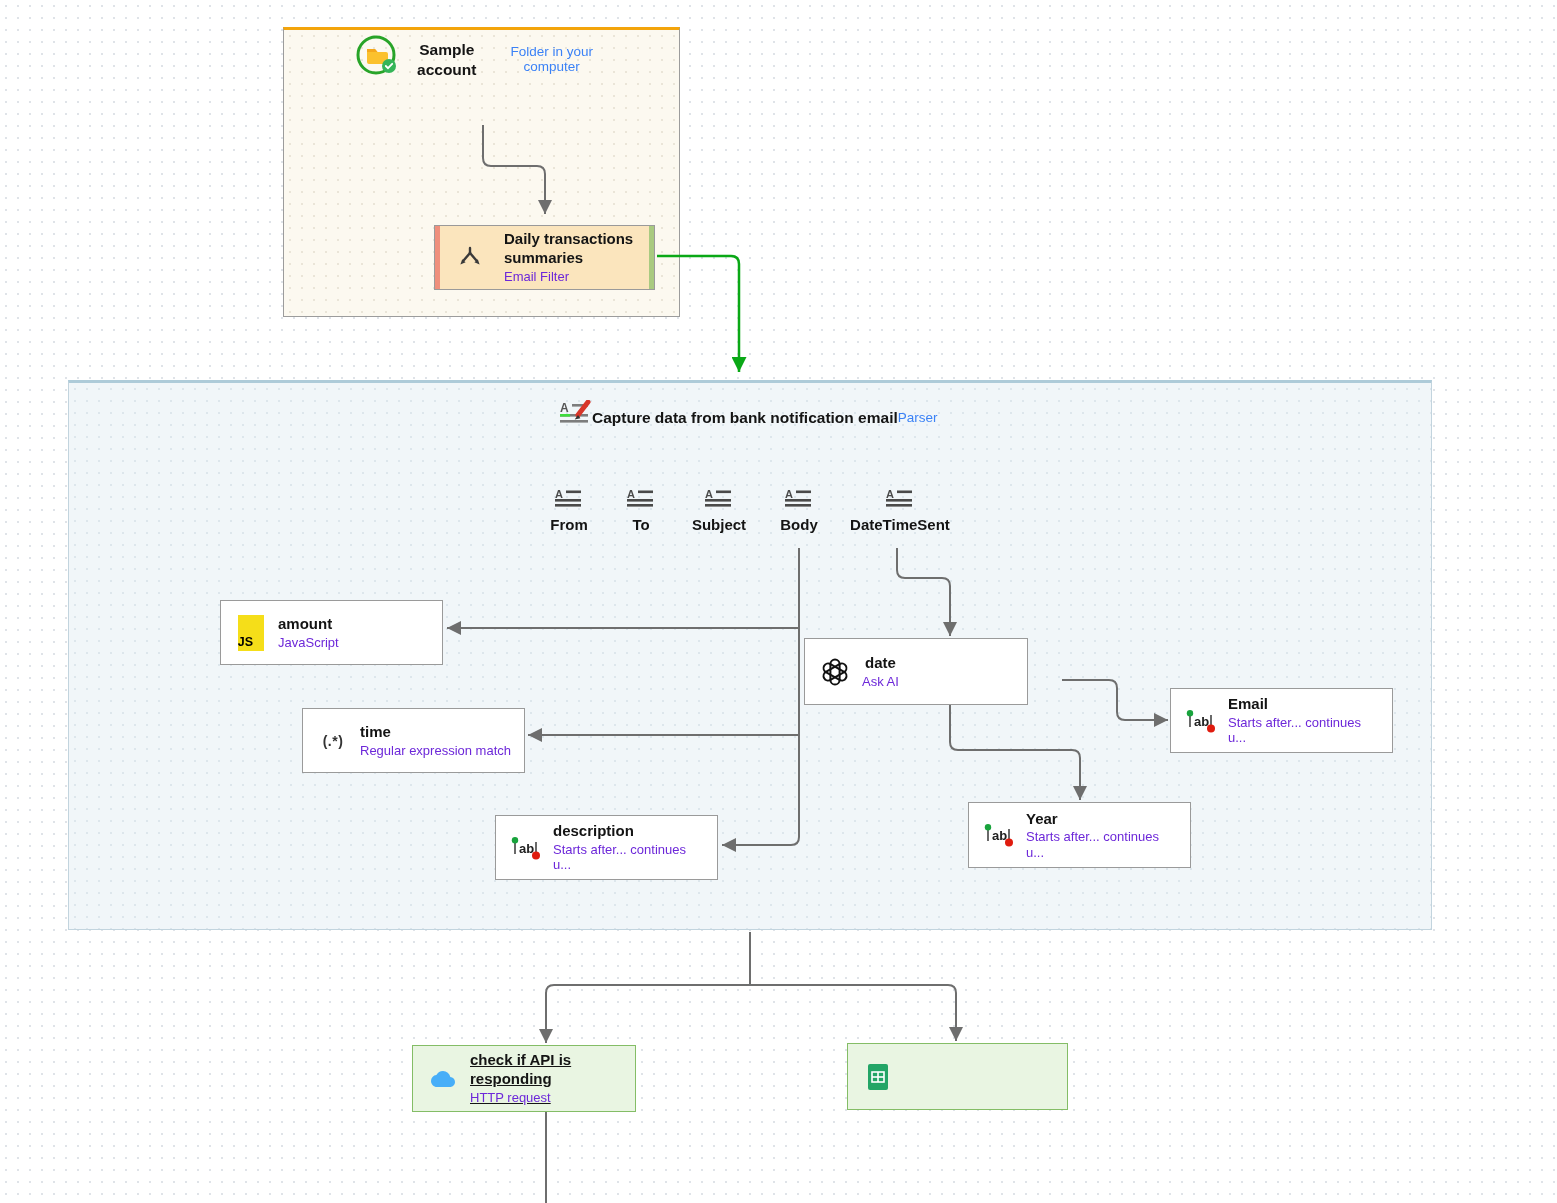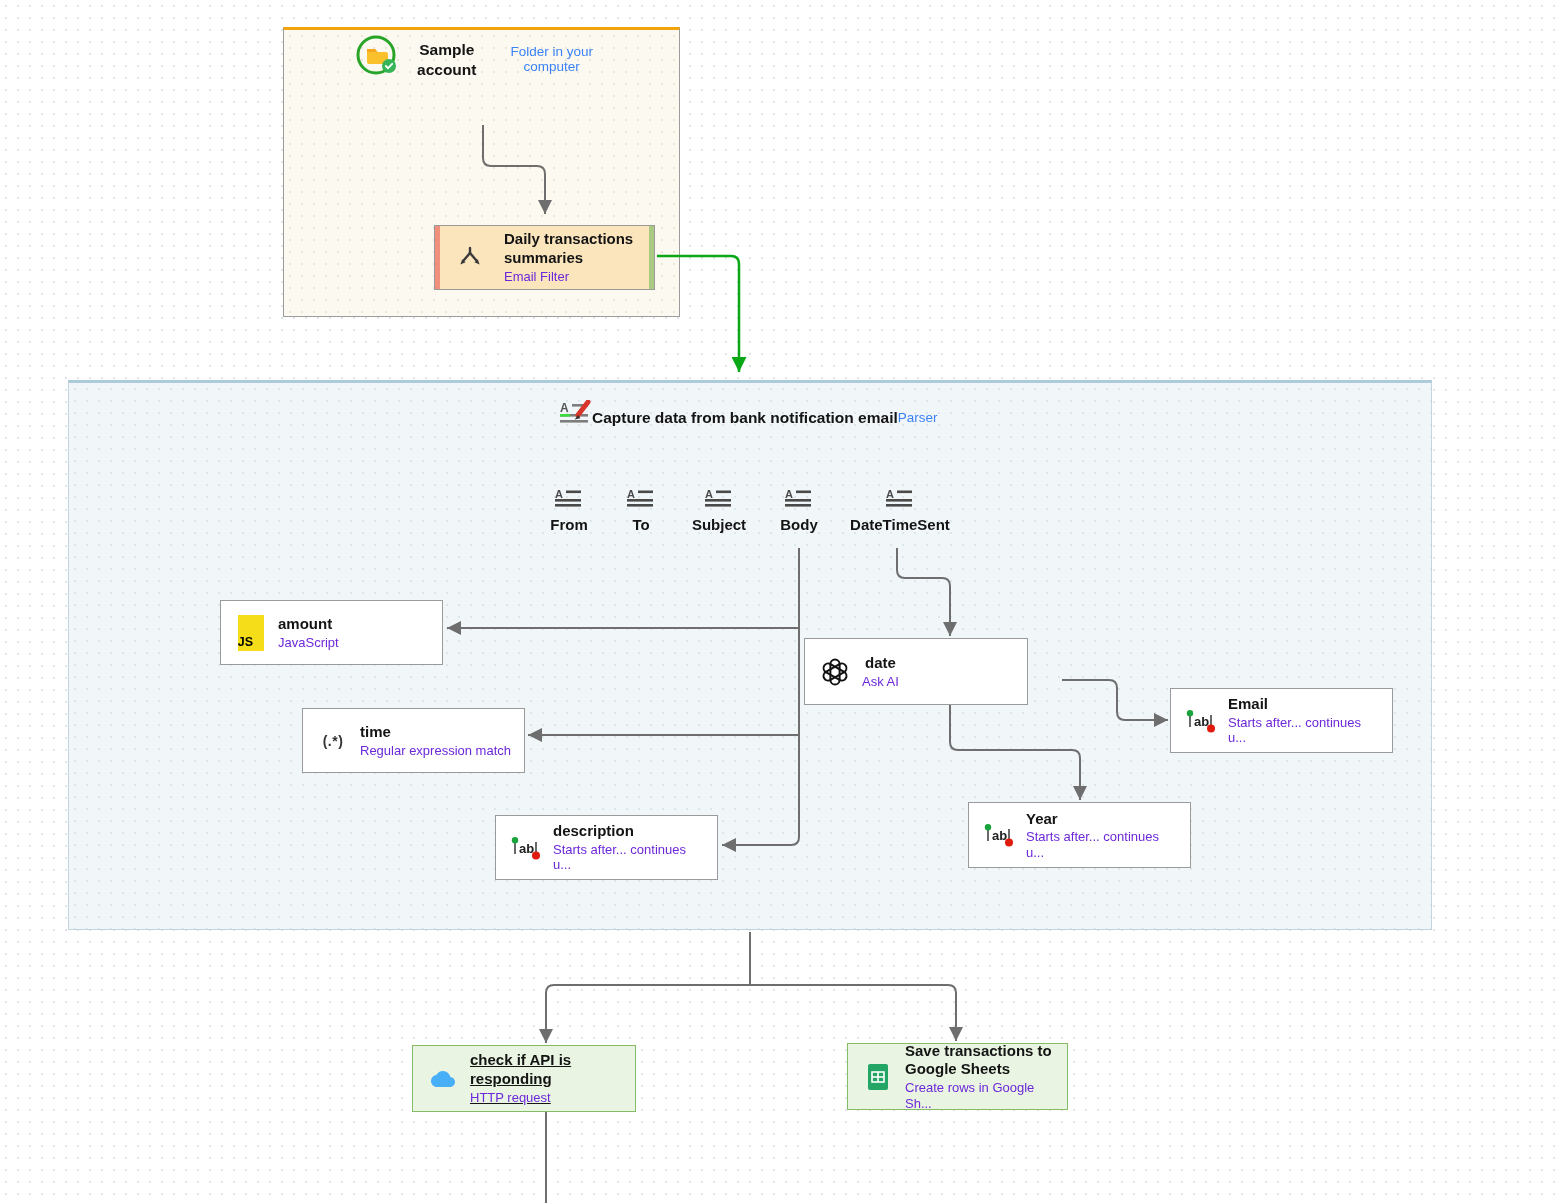--- a/index.html
+++ b/index.html
@@ -309,17 +309,13 @@
   <span class="icon-wrap">
     <svg width="26" height="28" viewBox="0 0 26 28">
       <rect x="3" y="1" width="20" height="26" rx="2" fill="#23a566"></rect>
       <g stroke="#fff" stroke-width="1.6" fill="none">
         <rect x="7" y="9" width="12" height="10"></rect>
         <line x1="7" y1="14" x2="19" y2="14"></line>
         <line x1="13" y1="9" x2="13" y2="19"></line>
       </g>
     </svg>
   </span>
-  <div class="txt">
-    <div class="title">Save transactions to Google Sheets</div>
-    <div class="subtitle">Create rows in Google Sh...</div>
-  </div>
 </div>
 
 </body></html>

